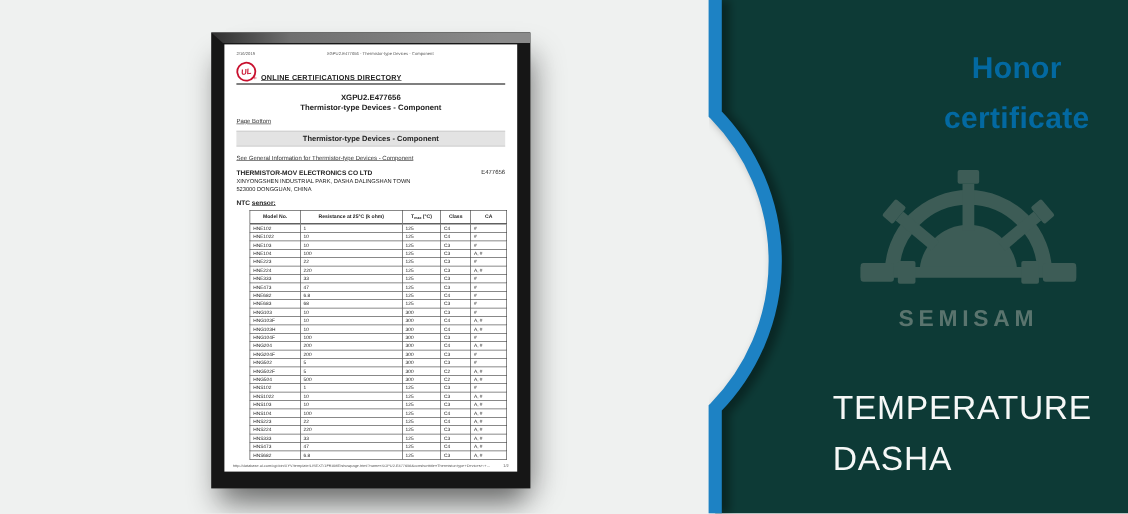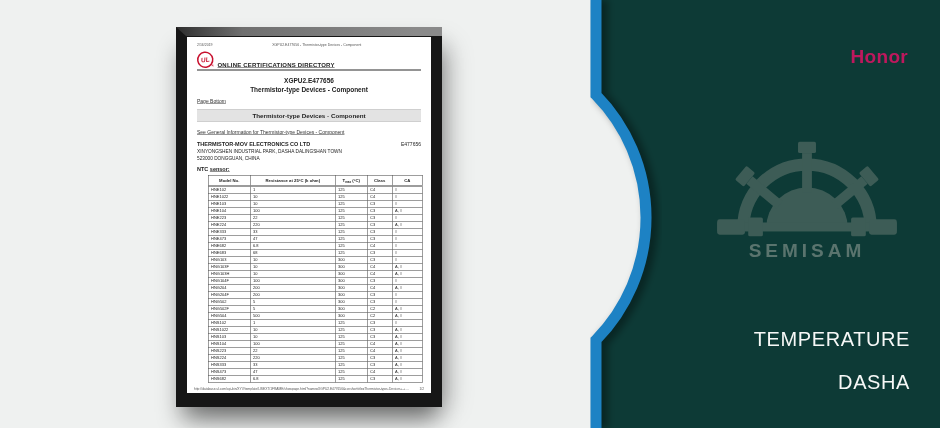--- a/index.html
+++ b/index.html
@@ -6,32 +6,32 @@
   body{
     width:940px;height:428px;position:relative;overflow:hidden;
     background:#eff1f0;
     font-family:"Liberation Sans", sans-serif;
   }
   
   .bg-svg{position:absolute;left:0;top:0;width:940px;height:428px;display:block;}
   
   .honor{
     position:absolute;top:36px;right:32px;text-align:center;
-    color:#be185d;font-size:19px;font-weight:600;line-height:42px;letter-spacing:0.3px;
+    color:#0369a1;font-size:25px;font-weight:600;line-height:42px;letter-spacing:0.3px;
   }
   .watermark{
     position:absolute;left:716px;top:140px;width:182px;text-align:center;
   }
   .watermark svg{display:block;margin:0 auto;color:#3d5c56;}
   .watermark .wm-text{
-    margin-top:2px;font-size:19px;font-weight:bold;letter-spacing:4px;color:#5a746e;
+    margin-top:18px;font-size:19px;font-weight:bold;letter-spacing:4px;color:#5a746e;
   }
   .temp-sensor{
-    position:absolute;top:318px;right:30px;text-align:right;
-    color:#f6f8f7;font-size:20px;font-weight:500;line-height:43px;letter-spacing:0.6px;
+    position:absolute;top:318px;right:30px;text-align:left;
+    color:#f6f8f7;font-size:28px;font-weight:500;line-height:43px;letter-spacing:0.6px;
   }
   
   .doc-frame{
     position:absolute;left:176px;top:27px;width:266px;height:380px;box-sizing:border-box;
     background:#161616;padding:10px 11px 14px 11px;
     box-shadow:0 18px 22px -5px rgba(0,0,0,0.45), 14px 10px 24px -8px rgba(0,0,0,0.25);
   }
   .doc-frame::before{
     content:"";position:absolute;left:0;top:0;right:0;height:9px;
     background:linear-gradient(90deg,#2e2e2e,#6f6f6f 25%,#8a8a8a 90%);
@@ -97,20 +97,21 @@
       <feGaussianBlur stdDeviation="3.5"></feGaussianBlur>
     </filter>
   </defs>
   <path d="M596,0 L940,0 L940,428 L596,428 L596,340 A175,175 0 0 0 596,95 Z" fill="#0d3a36"></path>
   <path d="M601,0 L601,97 A175,175 0 0 1 601,342 L601,428" stroke="rgba(0,0,0,0.35)" stroke-width="14" fill="none" filter="url(#softblur)"></path>
   <path d="M596,0 L596,95 A175,175 0 0 1 596,340 L596,428" stroke="#1d82c4" stroke-width="11" fill="none"></path>
 </svg>
 
 <div class="honor">
   <div>Honor</div>
+  <div>certificate</div>
 </div>
 
 <div class="watermark">
   <svg width="182" height="98" viewBox="0 0 220 120" fill="currentColor">
 
     <path d="M32,108 A78,78 0 0 1 188,108" fill="none" stroke="currentColor" stroke-width="15"></path>
 
     <path d="M60,108 A50,50 0 0 1 160,108 Z"></path>
 
     <rect x="104" y="16" width="12" height="48"></rect>

